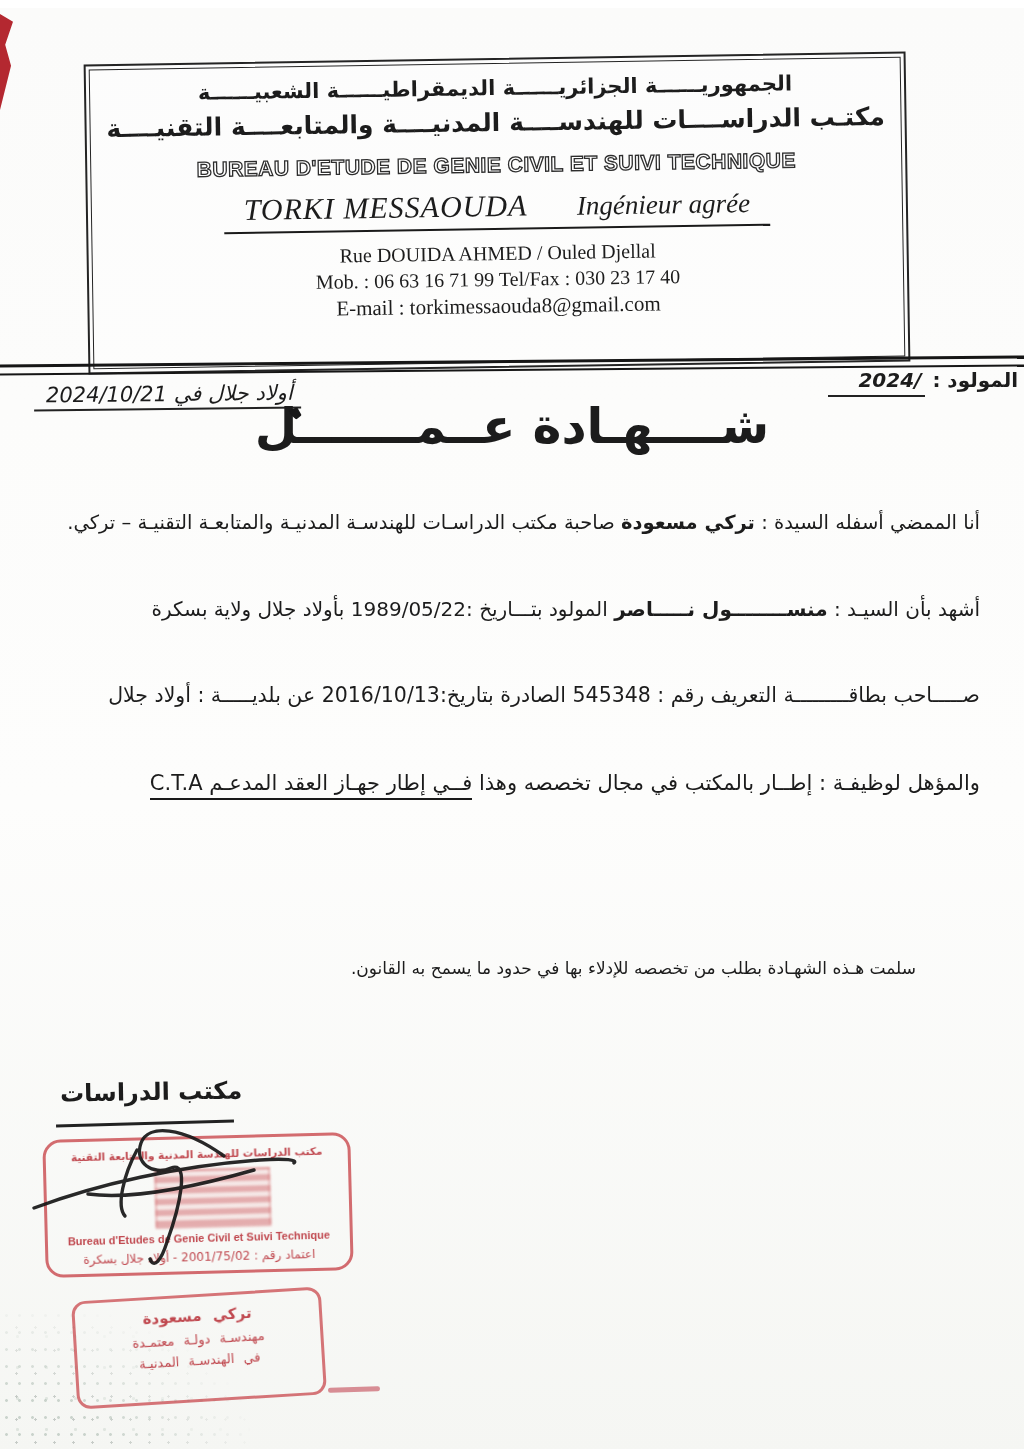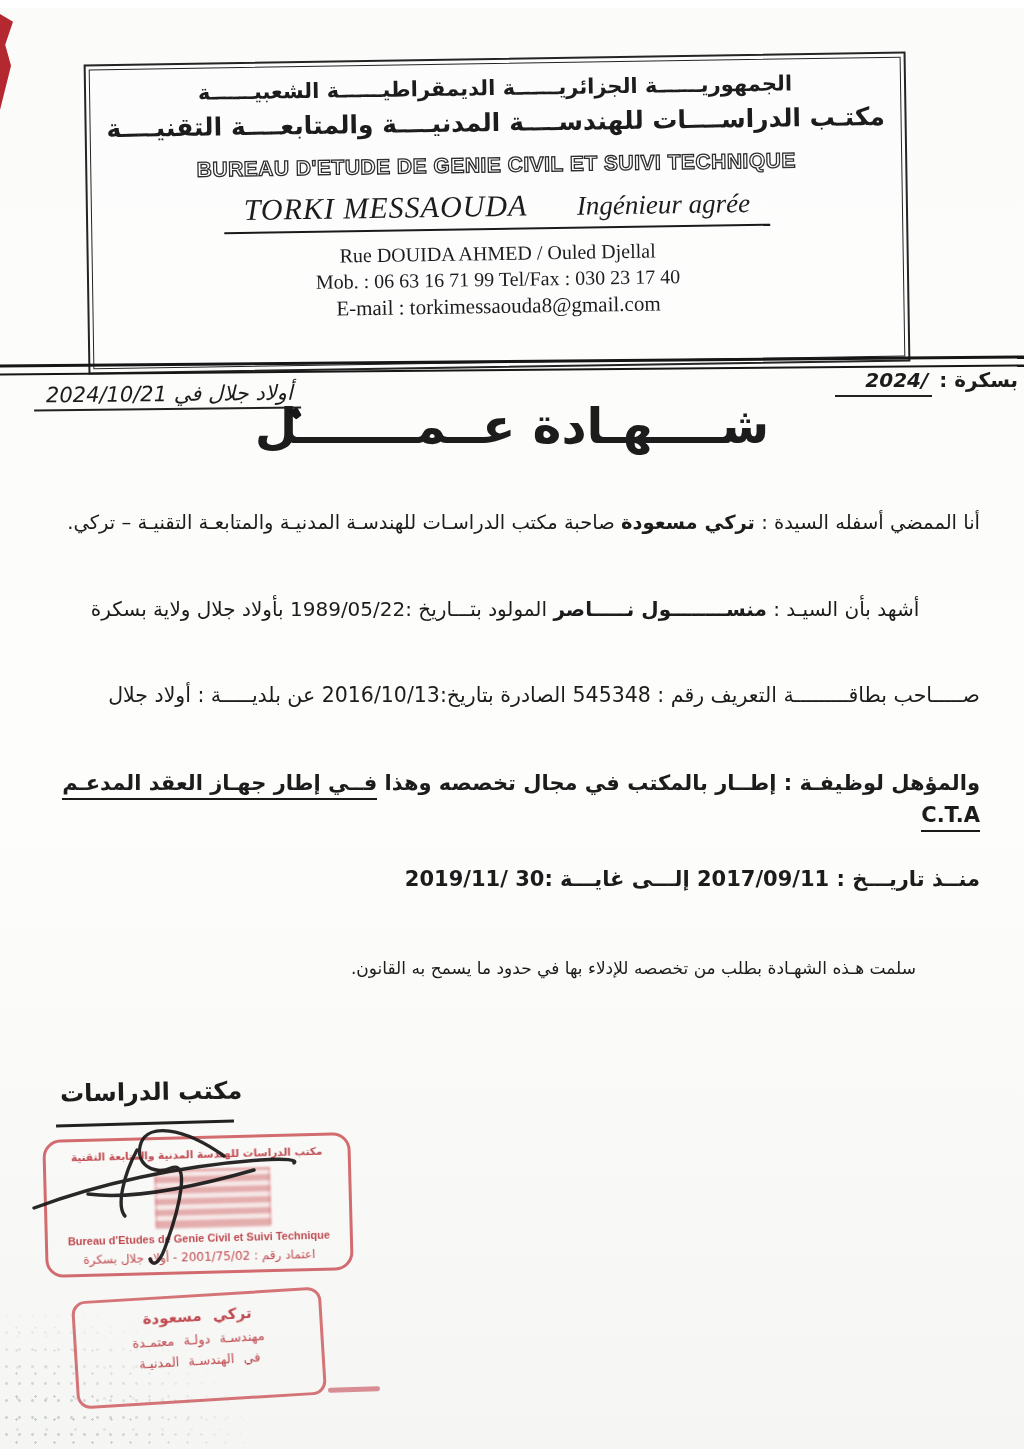--- a/index.html
+++ b/index.html
@@ -53,23 +53,23 @@
   .ref-num { display:inline-block; border-bottom:2px solid #222; padding:0 4px 3px 30px;font-style:italic; }
   .place-date { position:absolute; top:374px; left:34px; direction:rtl; font-size:21px;
     font-style:italic; border-bottom:2px solid #222; padding:0 8px 2px 12px; transform:rotate(-0.6deg); }
 
   .doc-title { position:absolute; top:390px; left:0; width:100%; text-align:center;
     direction:rtl; font-size:49px; font-weight:bold; letter-spacing:1px; }
 
   .para { position:absolute; left:30px; right:44px; direction:rtl; text-align:right;
     font-size:20px; line-height:1.5; }
   .p1 { top:500px; font-size:19.5px; }
-  .p2 { top:586px;text-align:center; }
+  .p2 { top:586px; }
   .p3 { top:672px; font-size:20.5px; }
-  .p4 { top:760px; font-weight:bold; font-size:21px; }
+  .p4 { top:760px; font-weight:normal; font-size:21px; }
   .p5 { top:856px; font-size:21px; font-weight:600; }
   .p6 { top:948px; font-size:17px; padding-left:70px; right:108px; }
   .b { font-weight:bold; }
   .ul { border-bottom:2.5px solid #1a1a1a; padding-bottom:3px; }
 
   .sig-label { position:absolute; left:60px; top:1070px; direction:rtl; font-size:24px;
     font-weight:600; transform:rotate(-1deg); }
   .sig-underline { position:absolute; left:56px; top:1114px; width:178px; height:2.5px;
     background:#222; transform:rotate(-1.6deg); }
 
@@ -110,21 +110,21 @@
       </div>
       <div class="h-address">Rue DOUIDA AHMED / Ouled Djellal</div>
       <div class="h-phones">Mob. : 06 63 16 71 99   Tel/Fax : 030 23 17 40</div>
       <div class="h-email">E-mail : torkimessaouda8@gmail.com</div>
     </div>
   </div>
 
   <div class="rule"></div>
 
   <div class="ref">
-    <span>بسكرة :</span>
+    <span>المولود :</span>
     <span class="ref-num">/2024</span>
   </div>
 
   <div class="place-date">أولاد جلال في 2024/10/21</div>
 
   <div class="doc-title">شــــهـادة عــمـــــــل</div>
 
   <div class="para p1">
     <span>أنا الممضي أسفله السيدة : </span><span class="b">تركي مسعودة</span><span> صاحبة مكتب  الدراسـات للهندسـة المدنيـة والمتابعـة التقنيـة – تركي.</span>
   </div>
@@ -132,21 +132,20 @@
   <div class="para p2">
     <span>أشهد بأن السيـد :  </span><span class="b">منســــــــول نـــــاصر</span><span> المولود  بتـــاريخ :1989/05/22  بأولاد جلال ولاية بسكرة</span>
   </div>
 
   <div class="para p3">صـــــاحب بطاقـــــــــة التعريف رقم : 545348 الصادرة بتاريخ:2016/10/13 عن بلديـــــة : أولاد جلال</div>
 
   <div class="para p4">
     <span>والمؤهل لوظيفـة : إطــار بالمكتب في مجال تخصصه وهذا  </span><span class="ul">فــي إطار جهـاز العقد المدعـم C.T.A</span>
   </div>
 
-  <div class="para p5">منــذ  تاريـــخ : 2017/09/11 إلـــى غايـــة :30 /2019/11</div>
 
   <div class="para p6">سلمت هـذه الشهـادة بطلب من تخصصه للإدلاء بها في حدود ما يسمح به القانون.</div>
 
   <div class="sig-label">مكتب الدراسات</div>
   <div class="sig-underline"></div>
 
   <div class="stamp stamp1">
     <div class="s1-l1">مكتب الدراسات للهندسة المدنية والمتابعة التقنية</div>
     <div class="s1-smudge"></div>
     <div class="s1-l2">Bureau d'Etudes de Genie Civil et Suivi Technique</div>

